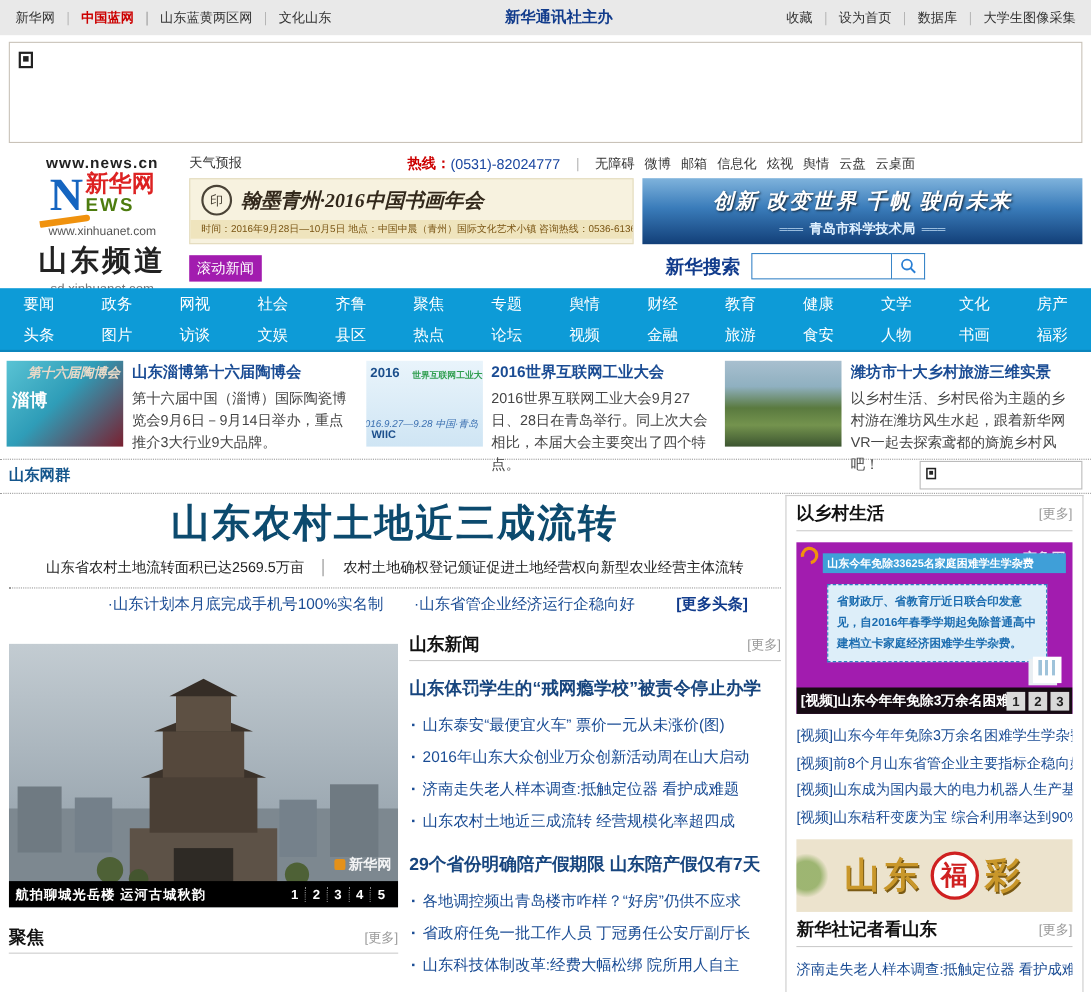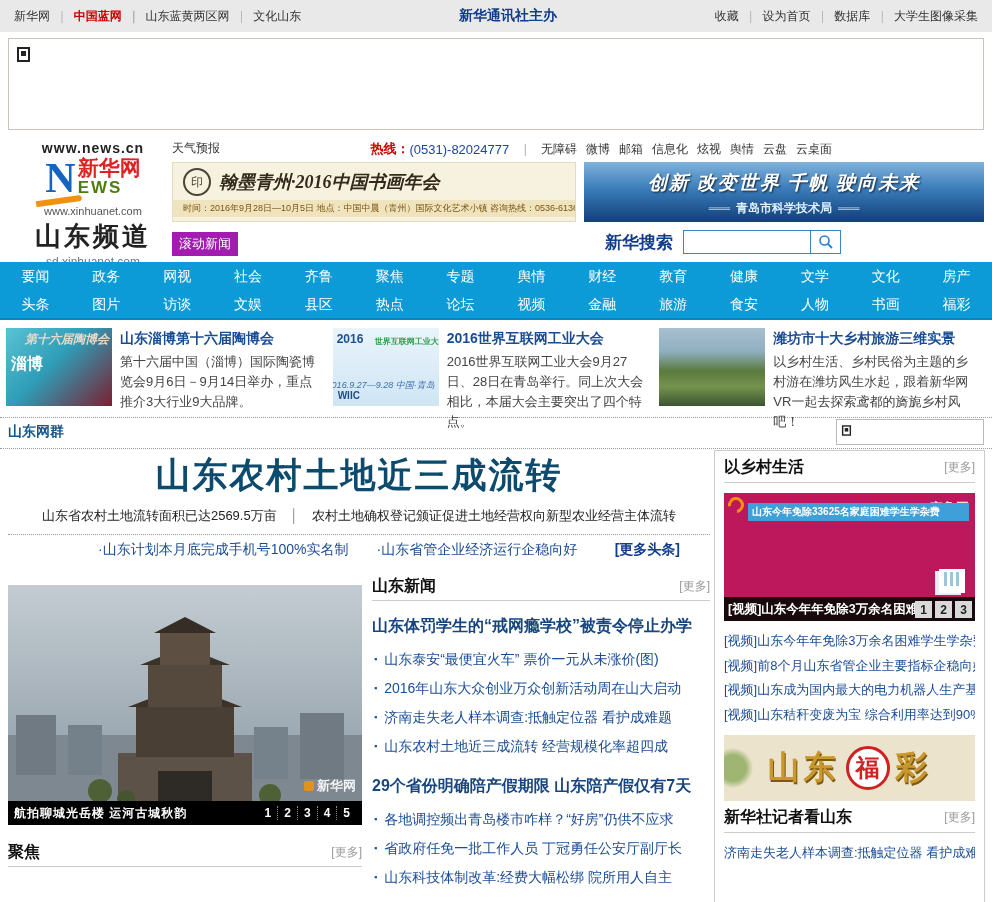--- a/index.html
+++ b/index.html
@@ -127,21 +127,21 @@
 
   .col-news { width:338px; }
   .g-head { font-size:16px; font-weight:bold; color:#17457e; margin-top:15px; cursor:pointer; white-space:nowrap; }
   .col-news .bullet-list { margin-top:8px; }
   .col-news .bullet-list .bullet-item { line-height:29px; }
 
   
   .right-col { position:absolute; left:714px; top:0; width:271px; height:452px; border:1px solid #ccc; border-bottom:none;
                padding:0 9px; background:#fff; }
   .right-col .sec-head { height:30px; margin-top:2px; }
-  .vthumb { position:relative; width:251px; height:128px; margin-top:10px; background:#be185d; overflow:hidden; }
+  .vthumb { position:relative; width:251px; height:156px; margin-top:10px; background:#a21caf; overflow:hidden; }
   .vt-band { position:absolute; left:24px; top:10px; right:6px; background:#3f9fd8; color:#fff; font-size:10px; font-weight:bold;
              padding:2px 4px; white-space:nowrap; overflow:hidden; }
   .vt-swirl { position:absolute; left:4px; top:4px; width:16px; height:16px; border:3px solid #f0920e; border-radius:50%;
               border-bottom-color:transparent; transform:rotate(35deg); }
   .vt-box { position:absolute; left:28px; top:38px; width:200px; border:1px dashed #2a7fc0; background:#ddeef9;
             color:#1c6db0; font-size:10.5px; font-weight:bold; padding:6px 8px; line-height:1.8; }
   .vt-wm { position:absolute; right:6px; top:6px; color:rgba(255,255,255,.85); font-weight:bold; font-size:13px; }
   .vt-bld { position:absolute; right:10px; bottom:28px; width:26px; height:24px; background:#fff; box-shadow:-4px 2px 0 #e8eef2; }
   .vt-bld::after { content:""; display:block; width:16px; height:14px; margin:3px auto; background:
       repeating-linear-gradient(90deg,#9fc3da 0 3px,transparent 3px 6px); }
@@ -409,20 +409,21 @@
 
     <div class="right-col">
       <div class="sec-head">
         <span class="t">以乡村生活</span>
         <span class="more">[更多]</span>
       </div>
       <div class="vthumb">
         <span class="vt-swirl"></span>
         <span class="vt-wm">齐鲁网</span>
         <div class="vt-band">山东今年免除33625名家庭困难学生学杂费</div>
+        <div class="vt-box">省财政厅、省教育厅近日联合印发意见，自2016年春季学期起免除普通高中建档立卡家庭经济困难学生学杂费。</div>
         <span class="vt-bld"></span>
         <div class="vcaption">
           <span class="cap">[视频]山东今年年免除3万余名困难</span>
         </div>
         <span class="vpages">
             <span class="vpage">1</span>
             <span class="vpage">2</span>
             <span class="vpage">3</span>
           </span>
       </div>

